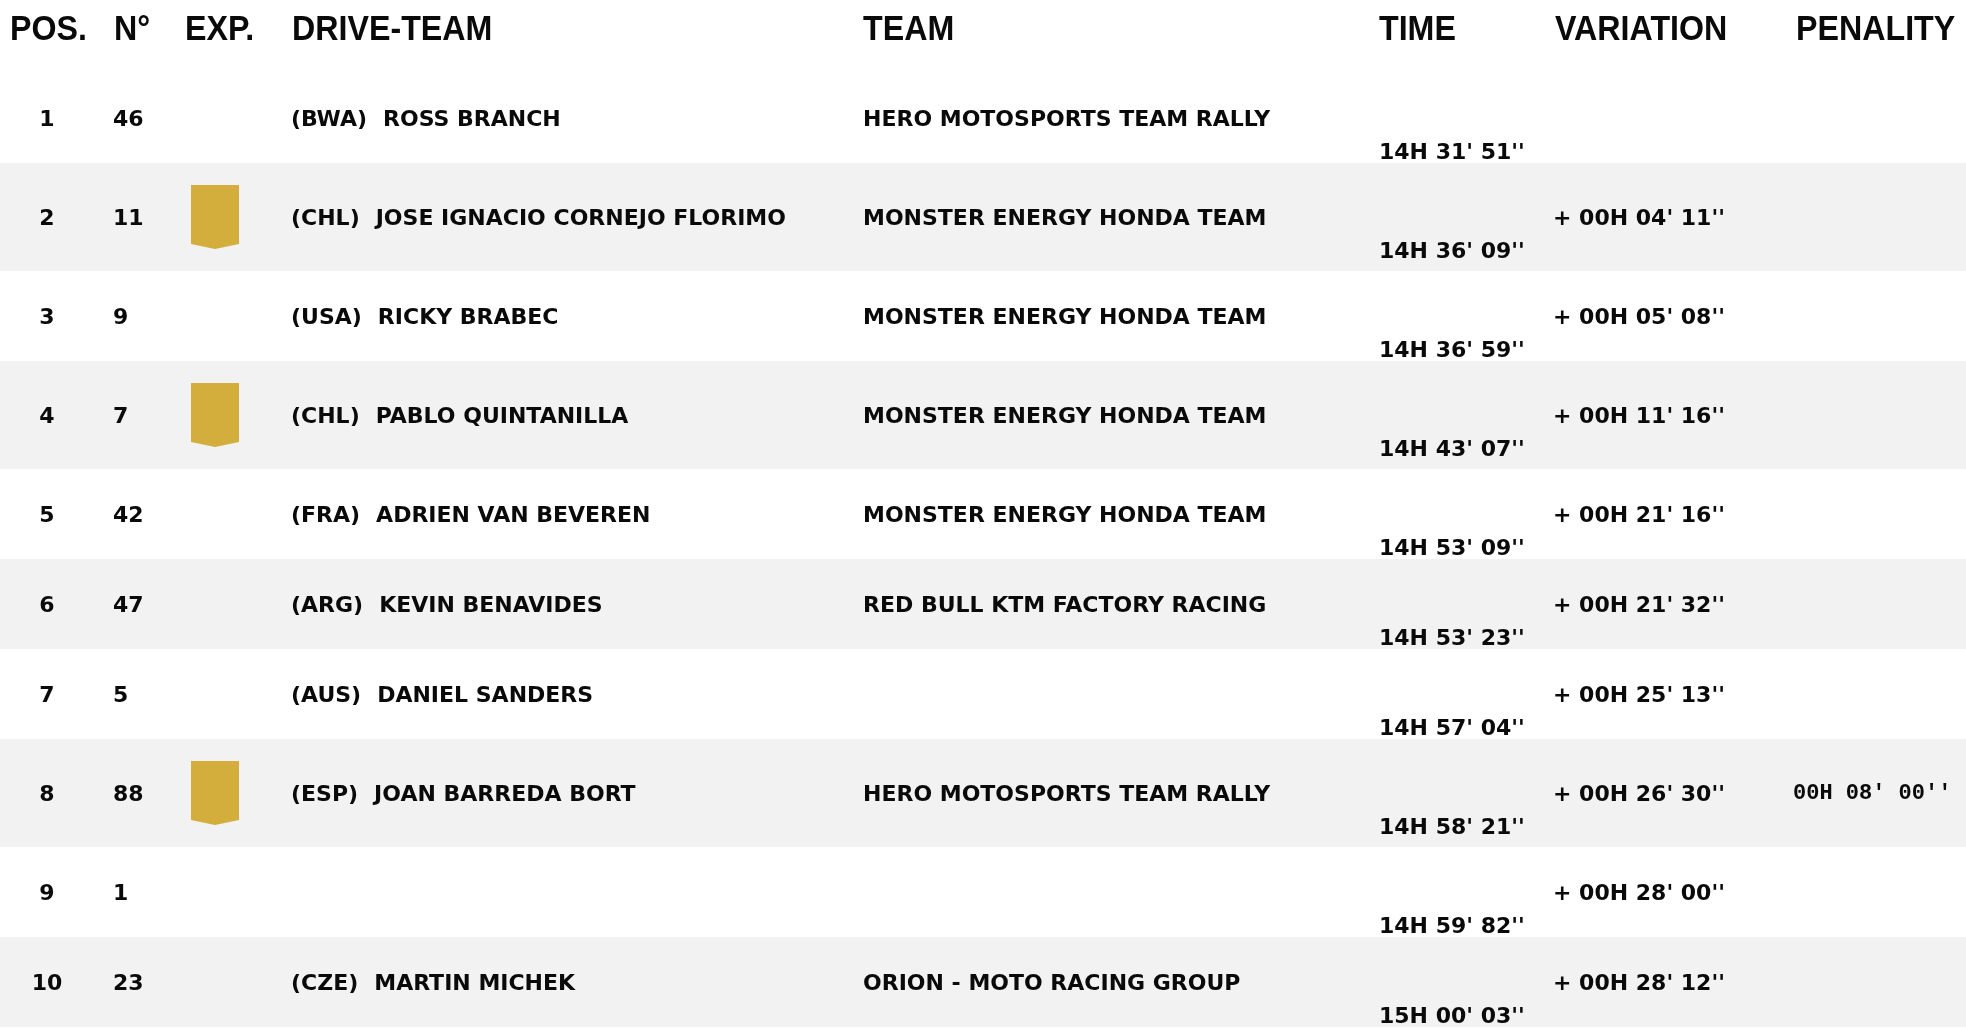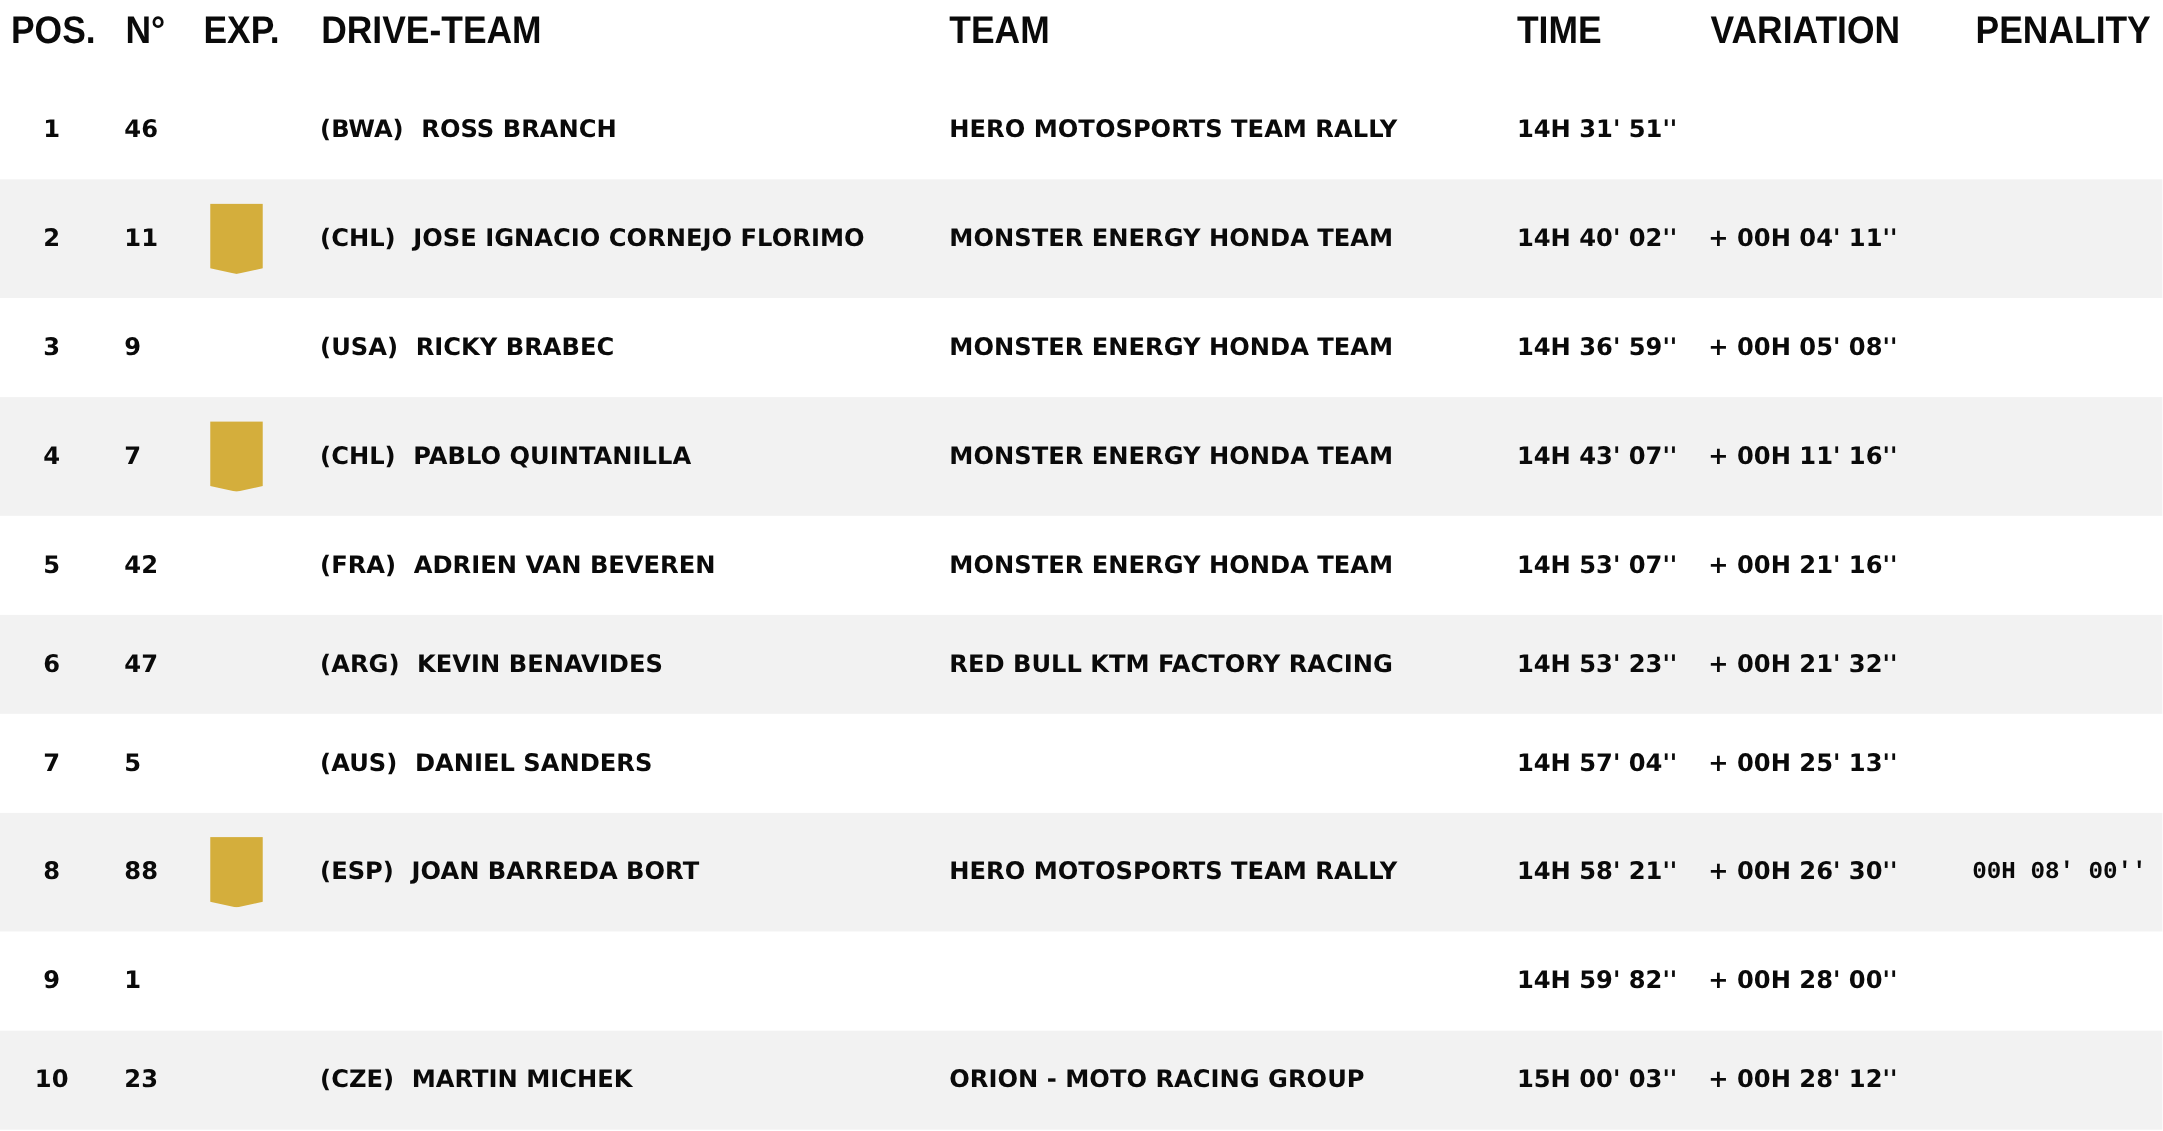--- a/index.html
+++ b/index.html
@@ -27,21 +27,21 @@
     .cell {
       position: absolute; top: 50%; transform: translateY(-50%);
       font-family: "DejaVu Sans", sans-serif;
       font-weight: bold; font-size: 22px; color: #0a0a0a; white-space: nowrap;
     }
     .cell.pos { left: 0; width: 94px; text-align: center; }
     .cell.num { left: 113px; }
     .cell.driver { left: 291px; }
     .cell.driver .country { margin-right: 16px; margin-top: 28px; }
     .cell.team { left: 863px; }
-    .cell.time { left: 1379px; }
+    .cell.time { left: 1379px; margin-top: 33px; }
     .cell.variation { left: 1553px; }
     .cell.penalty { left: 1793px; font-family: Liberation Mono, monospace; }
 
     .badge {
       position: absolute; left: 191px; top: 50%; transform: translateY(-50%);
       width: 48px; height: 64px;
       background: #d4ae3c;
       clip-path: polygon(0 0, 100% 0, 100% 92%, 50% 100%, 0 92%);
     }
   </style>
@@ -69,21 +69,21 @@
     <span class="cell variation"></span>
     <span class="cell penalty"></span>
   </div>
 
   <div class="row gray tall">
     <span class="cell pos">2</span>
     <span class="cell num">11</span>
     <span class="badge"></span>
     <span class="cell driver"><span class="country">(CHL)</span><span>JOSE IGNACIO CORNEJO FLORIMO</span></span>
     <span class="cell team">MONSTER ENERGY HONDA TEAM</span>
-    <span class="cell time">14H 40' 02''</span>
+    <span class="cell time">14H 36' 09''</span>
     <span class="cell variation">+ 00H 04' 11''</span>
     <span class="cell penalty"></span>
   </div>
 
   <div class="row white short">
     <span class="cell pos">3</span>
     <span class="cell num">9</span>
     <span class="cell driver"><span class="country">(USA)</span><span>RICKY BRABEC</span></span>
     <span class="cell team">MONSTER ENERGY HONDA TEAM</span>
     <span class="cell time">14H 36' 59''</span>
@@ -100,21 +100,21 @@
     <span class="cell time">14H 43' 07''</span>
     <span class="cell variation">+ 00H 11' 16''</span>
     <span class="cell penalty"></span>
   </div>
 
   <div class="row white short">
     <span class="cell pos">5</span>
     <span class="cell num">42</span>
     <span class="cell driver"><span class="country">(FRA)</span><span>ADRIEN VAN BEVEREN</span></span>
     <span class="cell team">MONSTER ENERGY HONDA TEAM</span>
-    <span class="cell time">14H 53' 07''</span>
+    <span class="cell time">14H 53' 09''</span>
     <span class="cell variation">+ 00H 21' 16''</span>
     <span class="cell penalty"></span>
   </div>
 
   <div class="row gray short">
     <span class="cell pos">6</span>
     <span class="cell num">47</span>
     <span class="cell driver"><span class="country">(ARG)</span><span>KEVIN BENAVIDES</span></span>
     <span class="cell team">RED BULL KTM FACTORY RACING</span>
     <span class="cell time">14H 53' 23''</span>

